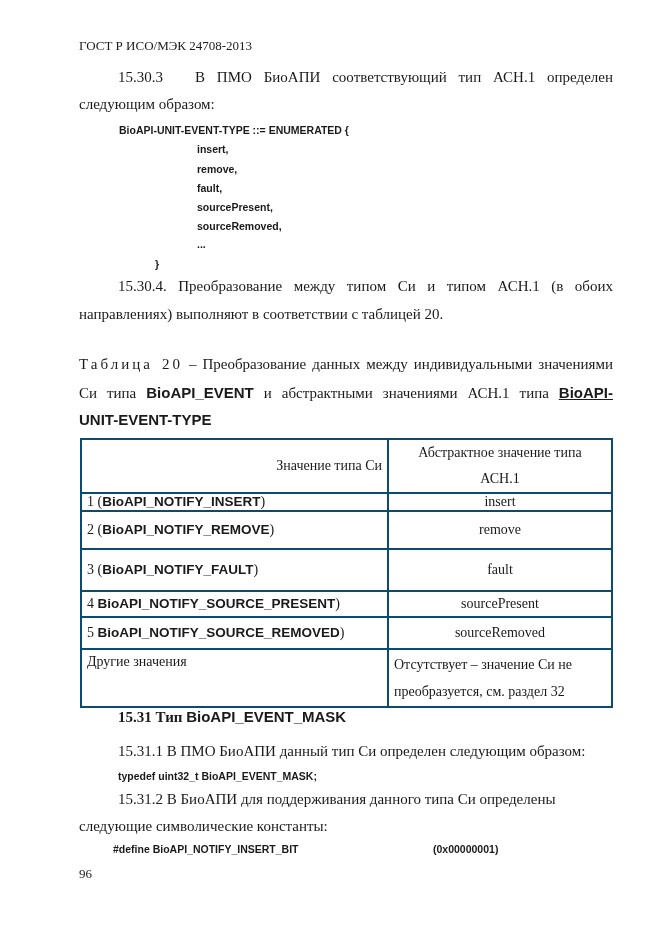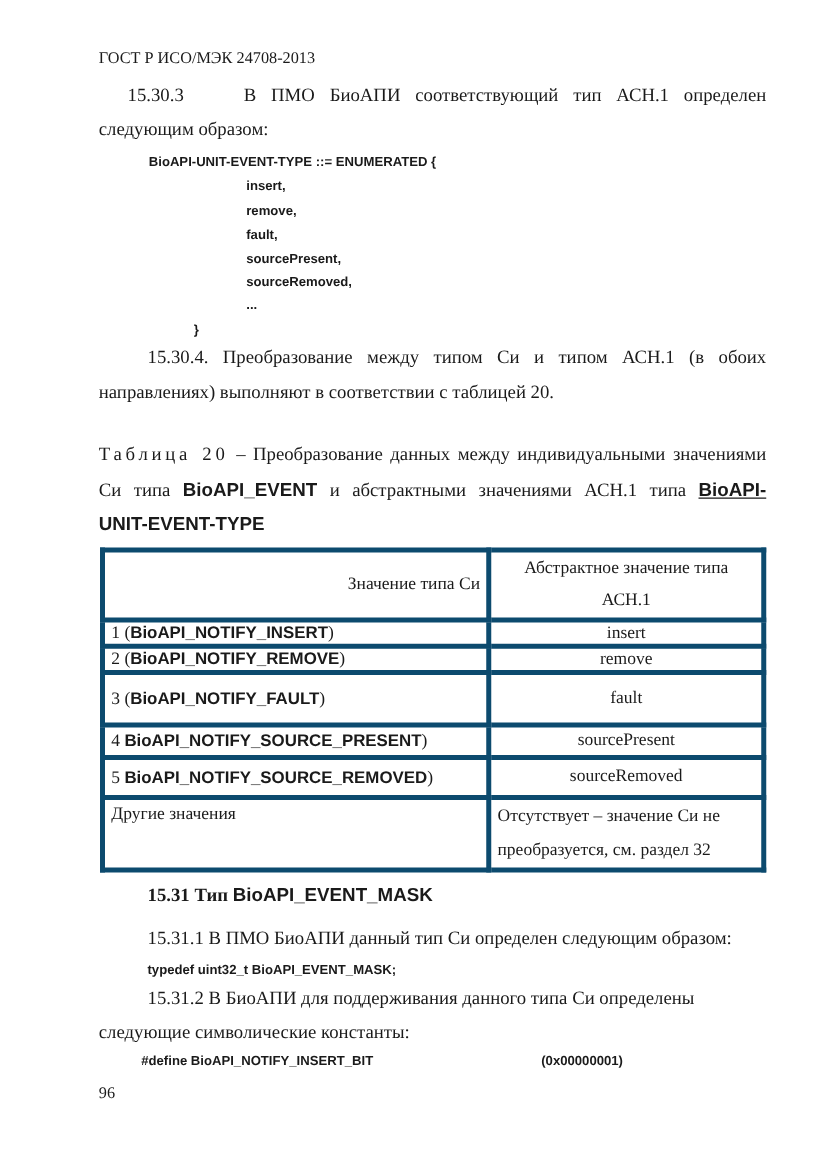--- a/index.html
+++ b/index.html
@@ -5,34 +5,34 @@
     html, body { margin: 0; padding: 0; background: #ffffff; }
     body { width: 662px; height: 935px; position: relative; overflow: hidden; color: #1a1a1a; }
     .serif { font-family: "Liberation Serif", "DejaVu Serif", serif; }
     .sans { font-family: "Liberation Sans", "DejaVu Sans", sans-serif; font-weight: bold; }
     .abs { position: absolute; white-space: nowrap; }
     .header { left: 79px; top: 38px; font-size: 13px; }
     .para { font-size: 15px; }
     .code { font-size: 10.5px; }
     .justify { text-align: justify; text-align-last: justify; }
     table.t20 { position: absolute; left: 80px; top: 438px; width: 533px; border-collapse: collapse; }
-    table.t20 td { border: 4px solid #0c4a6e; padding: 0 5px; font-size: 14px; vertical-align: middle; }
+    table.t20 td { border: 2px solid #0c4a6e; padding: 0 5px; font-size: 14px; vertical-align: middle; }
     table.t20 td.c1 { width: 295px; }
     table.t20 td.c2 { text-align: center; }
     table.t20 .sansb { font-family: "Liberation Sans", "DejaVu Sans", sans-serif; font-weight: bold; font-size: 13.5px; }
     .spaced { letter-spacing: 3px; }
   </style>
 </head>
 <body>
 
 <div>
 
   <div class="abs serif header">ГОСТ Р ИСО/МЭК 24708-2013</div>
 
-  <div class="abs serif para" style="left:102px; top:69px;">15.30.3</div>
+  <div class="abs serif para" style="left:118px; top:69px;">15.30.3</div>
   <div class="abs serif para justify" style="left:195px; top:69px; width:418px;">В ПМО БиоАПИ соответствующий тип АСН.1 определен</div>
   <div class="abs serif para" style="left:79px; top:96px;">следующим образом:</div>
 
   <div class="abs sans code" style="left:119px; top:124px;">BioAPI-UNIT-EVENT-TYPE ::= ENUMERATED {</div>
   <div class="abs sans code" style="left:197px; top:143px;">insert,</div>
   <div class="abs sans code" style="left:197px; top:163px;">remove,</div>
   <div class="abs sans code" style="left:197px; top:182px;">fault,</div>
   <div class="abs sans code" style="left:197px; top:201px;">sourcePresent,</div>
   <div class="abs sans code" style="left:197px; top:220px;">sourceRemoved,</div>
   <div class="abs sans code" style="left:197px; top:238px;">...</div>
@@ -55,21 +55,21 @@
       <td class="c1" style="text-align:right;">Значение типа Си</td>
       <td class="c2" style="line-height:26px;">
         <div>Абстрактное значение типа</div>
         <div>АСН.1</div>
       </td>
     </tr>
     <tr style="height:14px;">
       <td class="c1"><span>1 (</span><span class="sansb">BioAPI_NOTIFY_INSERT</span><span>)</span></td>
       <td class="c2">insert</td>
     </tr>
-    <tr style="height:20px;border-radius:11px;">
+    <tr style="height:38px;border-radius:11px;">
       <td class="c1"><span>2 (</span><span class="sansb">BioAPI_NOTIFY_REMOVE</span><span>)</span></td>
       <td class="c2">remove</td>
     </tr>
     <tr style="height:42px;">
       <td class="c1"><span>3 (</span><span class="sansb">BioAPI_NOTIFY_FAULT</span><span>)</span></td>
       <td class="c2">fault</td>
     </tr>
     <tr style="height:26px;">
       <td class="c1"><span>4 </span><span class="sansb">BioAPI_NOTIFY_SOURCE_PRESENT</span><span>)</span></td>
       <td class="c2">sourcePresent</td>

